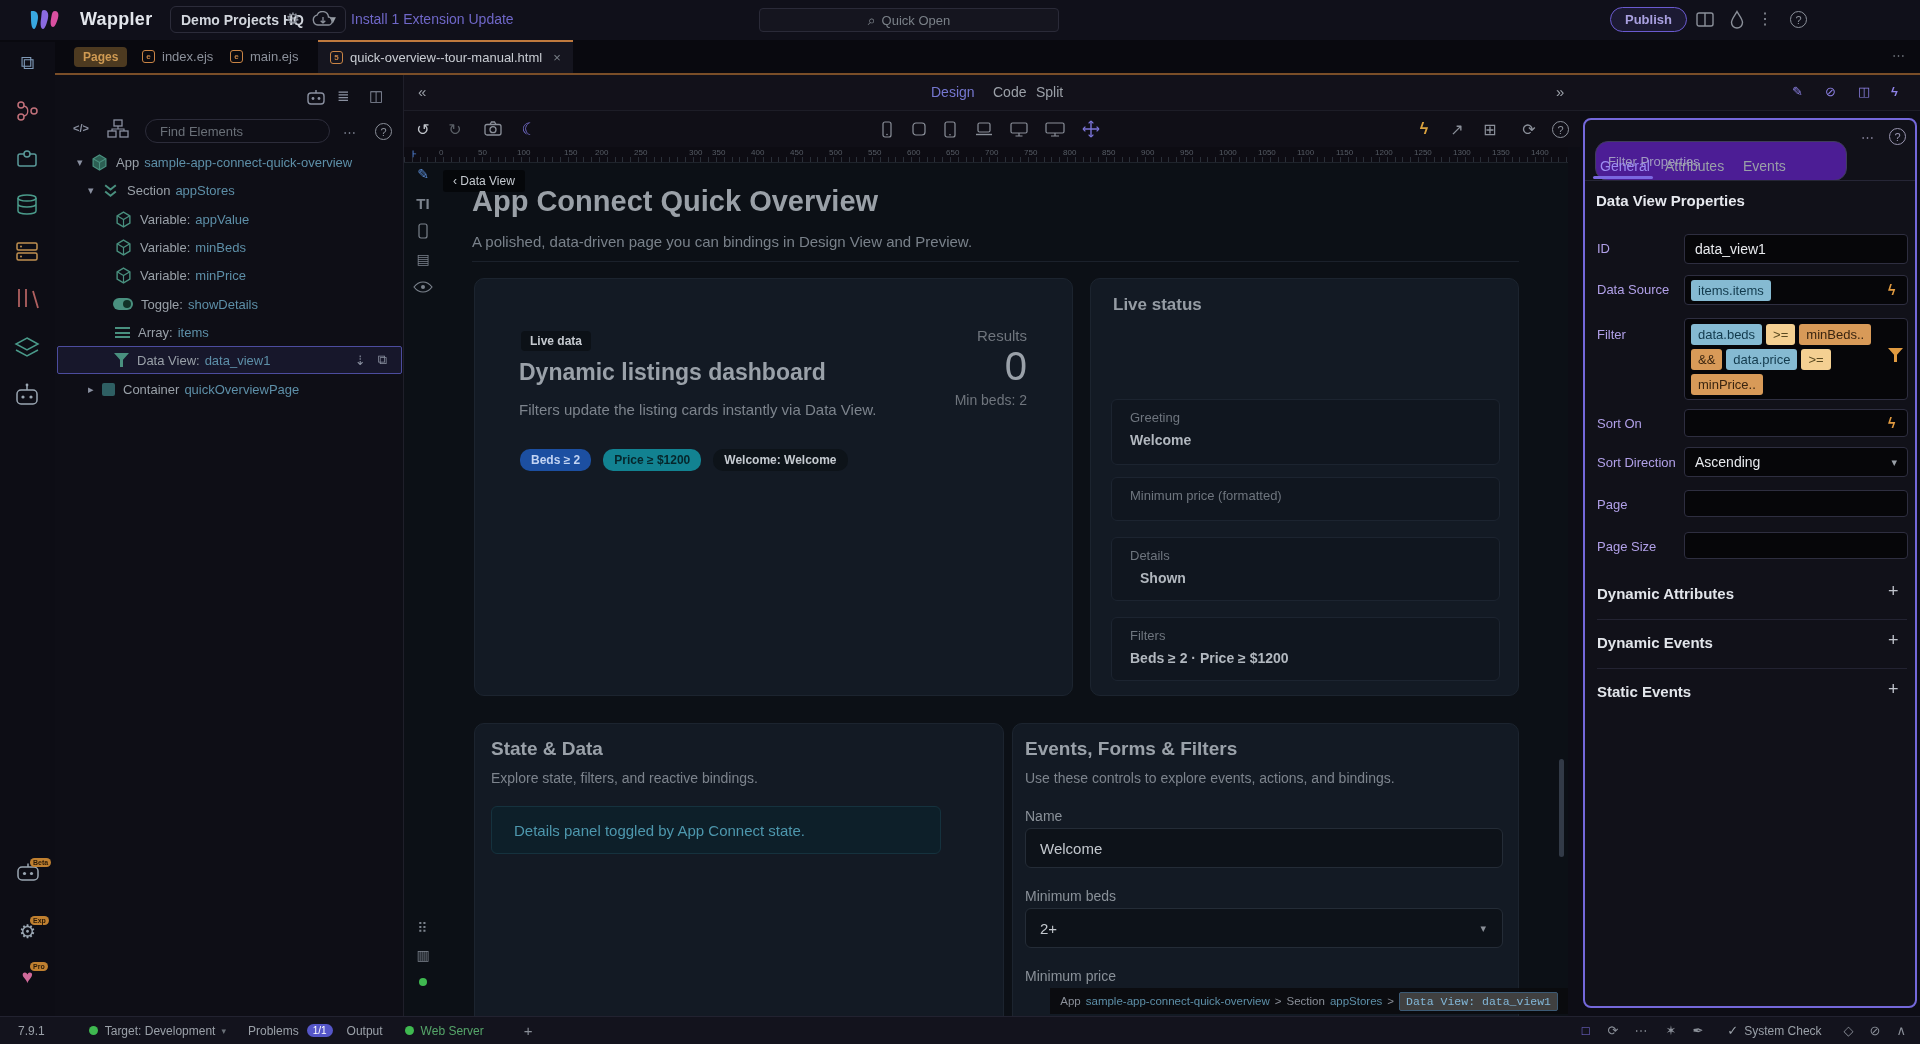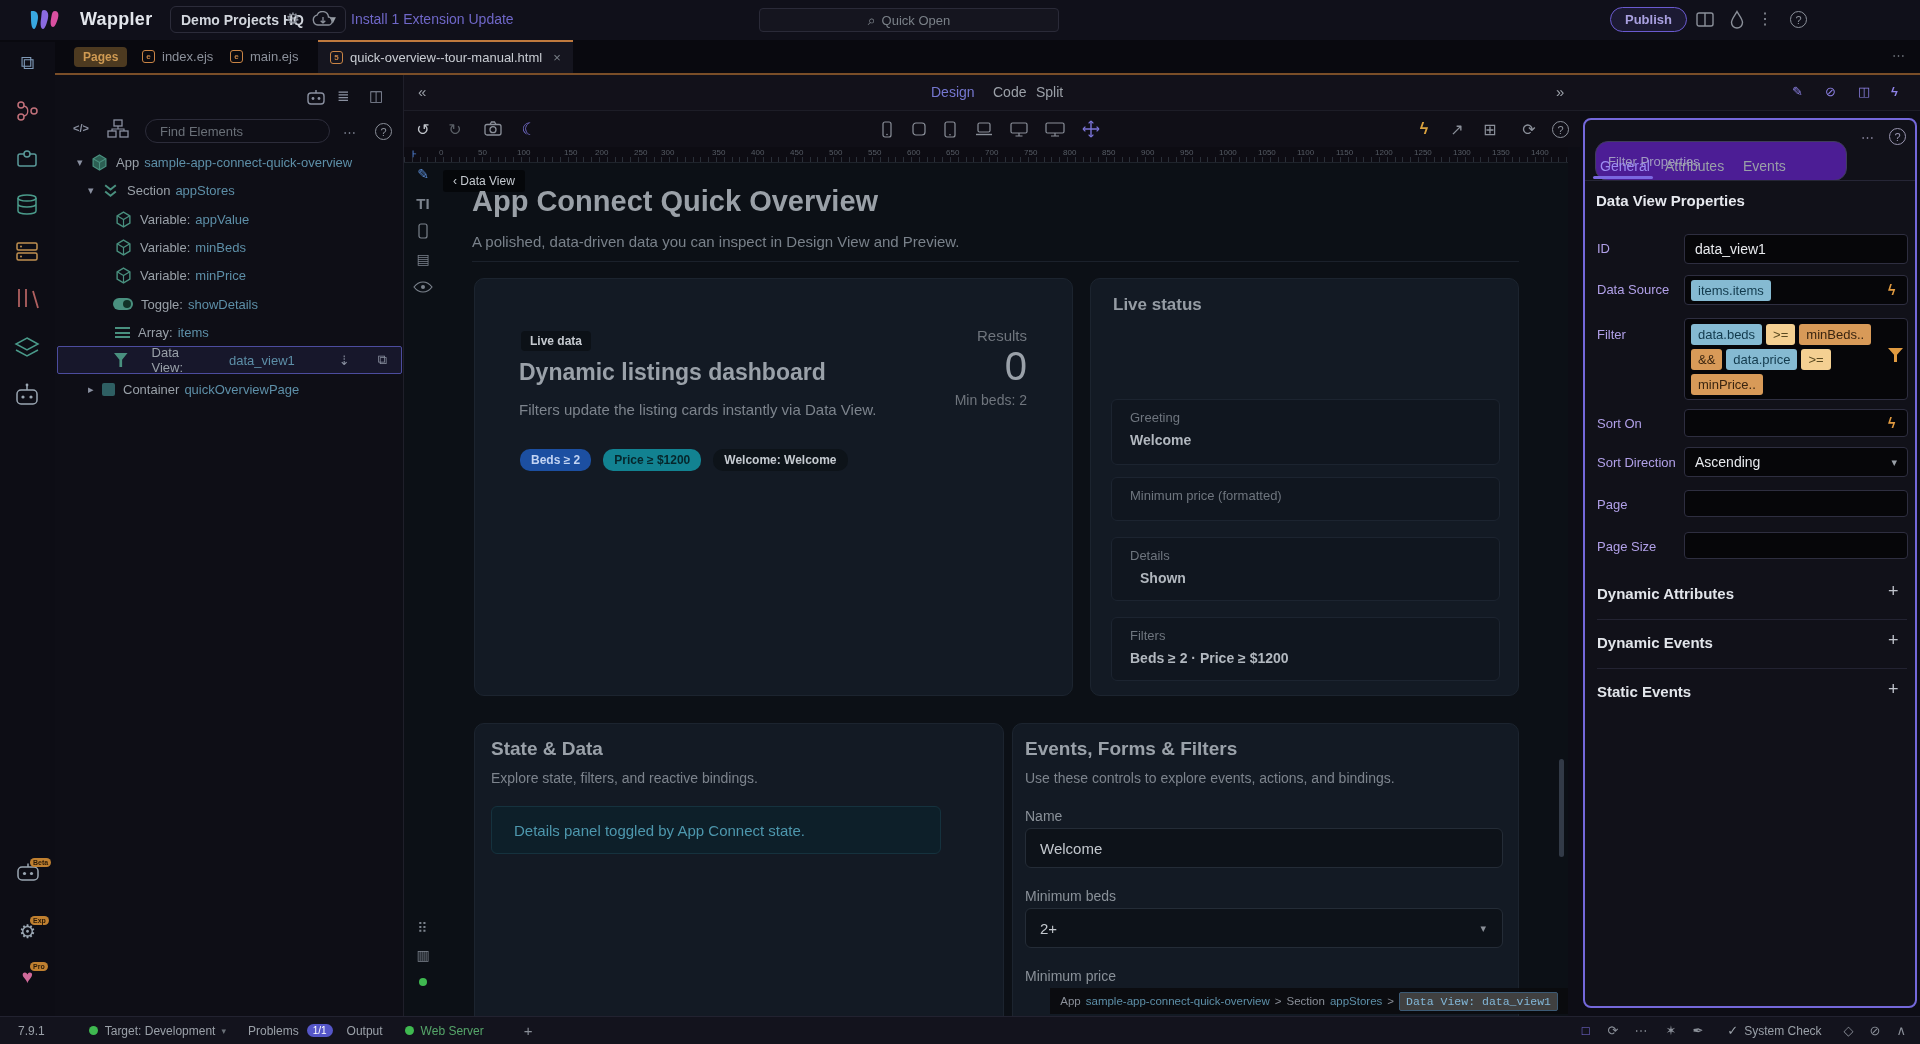--- a/index.html
+++ b/index.html
@@ -30,21 +30,21 @@
   .rail-ic { position:absolute; left:0; width:55px; text-align:center; font-size:19px; }
   .mini-badge { position:absolute; left:30px; top:-4px; background:#c08030; color:#2a1a08; font-size:7px; font-weight:bold; border-radius:5px; padding:1px 3px; }
 
   
   .treepanel { left:55px; top:75px; width:349px; height:941px; background:#0e0e16; border-right:1px solid #1f1f2a; }
   .find-input { position:absolute; left:90px; top:44px; width:185px; height:24px; border:1px solid #2c2c3a; border-radius:12px; background:transparent; color:#6a7078; font-size:13px; display:flex; align-items:center; padding-left:14px; }
   .trow { position:absolute; left:2px; width:345px; height:28px; display:flex; align-items:center; font-size:13px; }
   .trow .chev { color:#8a90a0; font-size:11px; width:14px; }
   .trow .lbl { color:#99a0a8; margin-left:8px; }
   .trow .nm { color:#5d8fa8; margin-left:5px; }
-  .trow.selected { background:#17172b; border:1px solid #4c4c9e; border-radius:2px;gap:16px; }
+  .trow.selected { background:#17172b; border:1px solid #4c4c9e; border-radius:2px; }
   .cubesvg { width:17px; height:17px; }
   .toggle-ic { width:20px; height:12px; background:#49907f; border-radius:6px; position:relative; }
   .toggle-ic::after { content:""; position:absolute; right:2px; top:2px; width:8px; height:8px; border-radius:50%; background:#123228; }
   .array-ic { width:15px; height:11px; background:repeating-linear-gradient(180deg,#49907f 0 2px,transparent 2px 4.5px); }
   .funnel-ic { width:15px; height:14px; background:#49907f; clip-path:polygon(0 0,100% 0,60% 48%,60% 100%,40% 100%,40% 48%); }
   .container-ic { width:13px; height:13px; background:#2e5f63; border-radius:2px; }
   .rowbtn { color:#8a90a0; font-size:13px; margin-left:12px; }
 
   
   .cheader { left:404px; top:75px; width:1516px; height:36px; background:#12111a; border-bottom:1px solid #1d1d27; }
@@ -372,21 +372,21 @@
   <div class="abs ruler">
     <div class="ruler-ticks"></div>
     <div class="abs" style="left:8px;top:2px;color:#4f7fd0;font-size:9px;font-weight:bold">⊦</div>
     <div id="ruler-nums">
         <span class="ruler-num" style="left: 35px;">0</span>
         <span class="ruler-num" style="left: 74px;">50</span>
         <span class="ruler-num" style="left: 113px;">100</span>
         <span class="ruler-num" style="left: 152px; margin-left: 8px;">150</span>
         <span class="ruler-num" style="left: 191px;">200</span>
         <span class="ruler-num" style="left: 230px;">250</span>
-        <span class="ruler-num" style="left: 257px;">300</span>
+        <span class="ruler-num" style="left: 285px;">300</span>
         <span class="ruler-num" style="left: 308px;">350</span>
         <span class="ruler-num" style="left: 347px;">400</span>
         <span class="ruler-num" style="left: 386px;">450</span>
         <span class="ruler-num" style="left: 425px;">500</span>
         <span class="ruler-num" style="left: 464px;">550</span>
         <span class="ruler-num" style="left: 503px;">600</span>
         <span class="ruler-num" style="left: 542px;">650</span>
         <span class="ruler-num" style="left: 581px;">700</span>
         <span class="ruler-num" style="left: 620px;">750</span>
         <span class="ruler-num" style="left: 659px;">800</span>
@@ -416,21 +416,21 @@
     <svg class="strip-ic" style="top:118px" width="22" height="12" viewBox="0 0 20 12">
         <path d="M1 6C4 2 8 1 10 1s6 1 9 5c-3 4-7 5-9 5S4 10 1 6Z" fill="none" stroke="#7b828c" stroke-width="1.2"></path>
         <circle cx="10" cy="6" r="2" fill="#7b828c"></circle>
       </svg>
     <div class="strip-ic" style="top:757px;letter-spacing:1px">⠿</div>
     <div class="strip-ic" style="top:784px">▥</div>
     <div class="strip-ic" style="top:810px"><span style="display:inline-block;width:8px;height:8px;border-radius:50%;background:#3fb950"></span></div>
 
     <div class="bc-chip">‹ <span>Data View</span></div>
     <div class="h1">App Connect Quick Overview</div>
-    <div class="hero-sub">A polished, data-driven data you can inspect in Design View and Preview.</div>
+    <div class="hero-sub">A polished, data-driven page you can bindings in Design View and Preview.</div>
     <div class="hero-div"></div>
 
     <div class="card" style="left:70px;top:115px;width:599px;height:418px">
       <div class="badge-chip" style="left:46px;top:52px">Live data</div>
       <div class="h2" style="left:44px;top:80px">Dynamic listings dashboard</div>
       <div class="card-sub" style="left:44px;top:122px">Filters update the listing cards instantly via Data View.</div>
       <div class="chiprow" style="left:45px;top:170px" id="live-chips">
           <span class="chip chip-blue">Beds ≥ 2</span>
           <span class="chip chip-teal">Price ≥ $1200</span>
           <span class="chip chip-dark">Welcome: Welcome</span>

